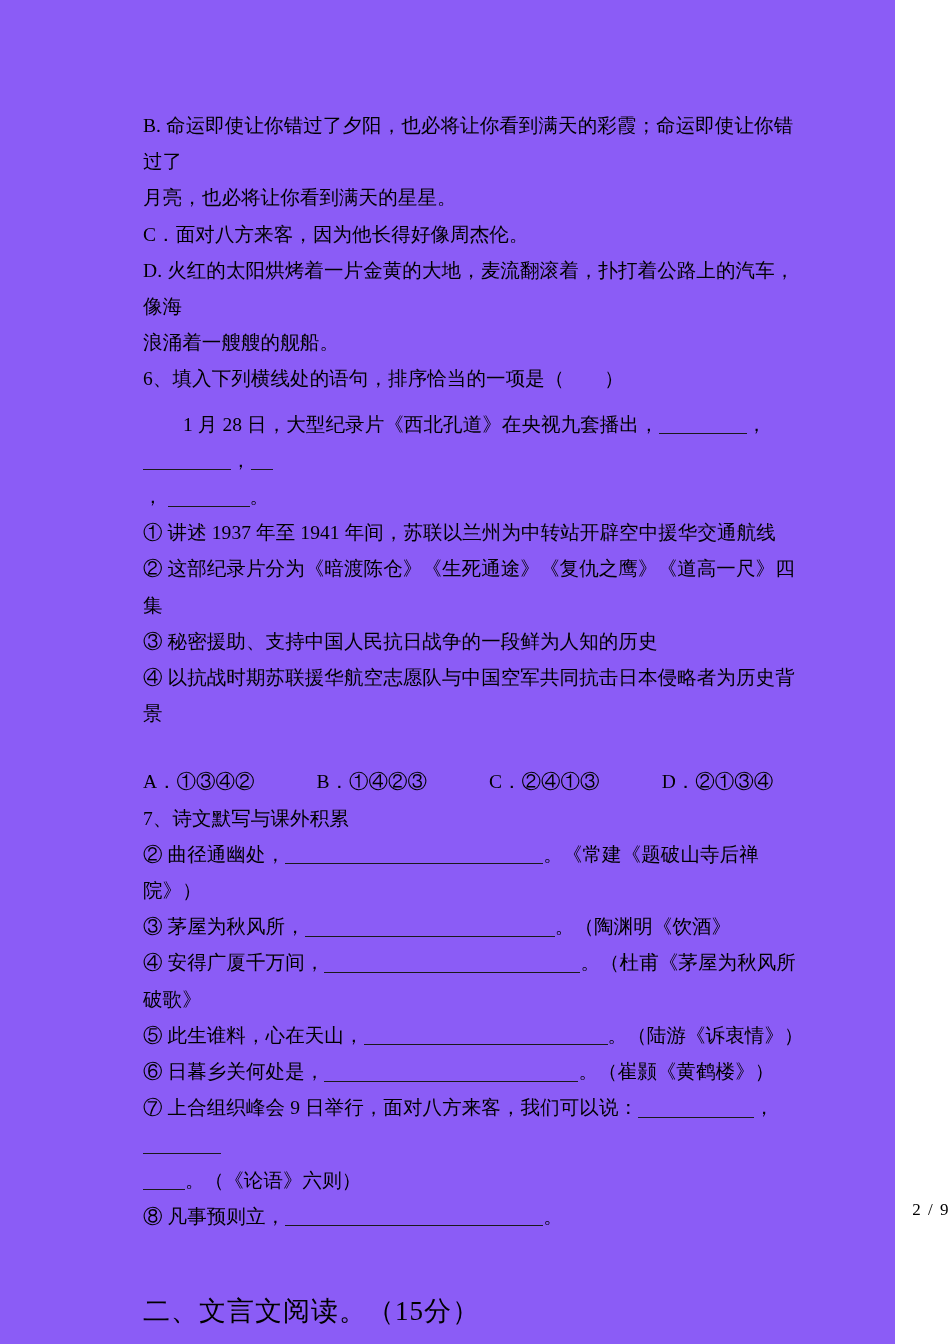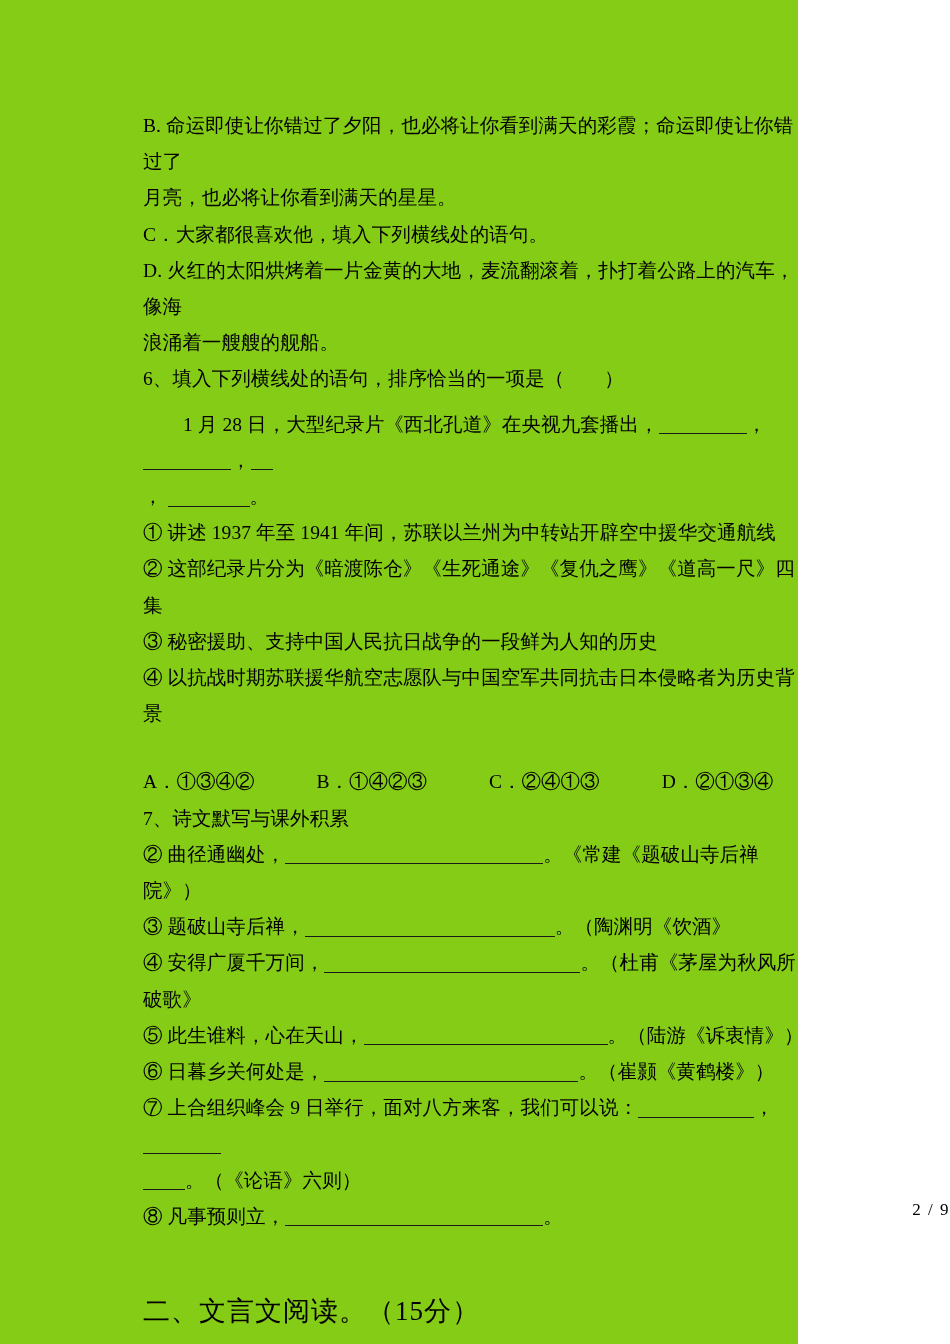--- a/index.html
+++ b/index.html
@@ -11,23 +11,23 @@
     width: 950px;
     height: 1344px;
     position: relative;
     font-family: "Liberation Serif", "DejaVu Serif", serif;
     color: #000000;
     overflow: hidden;
   }
   .page {
     position: absolute;
     left: 0; top: 0;
-    width: 798px;
+    width: 895px;
     height: 1344px;
-    background: #84cc16;
+    background: #8b5cf6;
   }
   .body-col {
     position: absolute;
     left: 143px;
     top: 108px;
     width: 668px;
   }
   .ln {
     font-size: 19.5px;
     line-height: 36.2px;
@@ -85,21 +85,21 @@
 </head>
 <body>
 
 <div class="page">
 
   <div class="body-col">
 
     <div>
       <div class="ln">B. 命运即使让你错过了夕阳，也必将让你看到满天的彩霞；命运即使让你错过了</div>
       <div class="ln">月亮，也必将让你看到满天的星星。</div>
-      <div class="ln">C．大家都很喜欢他，填入下列横线处的语句。</div>
+      <div class="ln">C．面对八方来客，因为他长得好像周杰伦。</div>
       <div class="ln">D. 火红的太阳烘烤着一片金黄的大地，麦流翻滚着，扑打着公路上的汽车，像海</div>
       <div class="ln">浪涌着一艘艘的舰船。</div>
     </div>
 
     <div>
       <div class="ln tight">6、填入下列横线处的语句，排序恰当的一项是（        ）</div>
 
       <div class="ln indent2"><span>1 月 28 日，大型纪录片《西北孔道》在央视九套播出，</span><span class="blank" style="width:88px"></span><span>，</span><span class="blank" style="width:88px"></span><span>，</span><span class="blank" style="width:22px"></span></div>
 
       <div class="ln"><span>，</span> <span class="blank" style="width:82px"></span><span>。</span></div>
@@ -112,21 +112,21 @@
       <div class="opt-row"><span>A．①③④②</span><span style="display:inline-block;width:62px"></span><span>B．①④②③</span><span style="display:inline-block;width:62px"></span><span>C．②④①③</span><span style="display:inline-block;width:62px"></span><span>D．②①③④</span></div>
     </div>
 
     <div>
       <div class="ln">7、诗文默写与课外积累</div>
 
 
       <div class="ln"><span>② 曲径通幽处，</span><span class="blank" style="width:258px"></span><span>。《常建《题破山寺后禅</span></div>
       <div class="ln">院》）</div>
 
-      <div class="ln"><span>③ 题破山寺后禅，</span><span class="blank" style="width:250px"></span><span>。（陶渊明《饮酒》</span></div>
+      <div class="ln"><span>③ 茅屋为秋风所，</span><span class="blank" style="width:250px"></span><span>。（陶渊明《饮酒》</span></div>
 
       <div class="ln"><span>④ 安得广厦千万间，</span><span class="blank" style="width:256px"></span><span>。（杜甫《茅屋为秋风所</span></div>
       <div class="ln">破歌》</div>
 
       <div class="ln"><span>⑤ 此生谁料，心在天山，</span><span class="blank" style="width:244px"></span><span>。（陆游《诉衷情》）</span></div>
 
       <div class="ln"><span>⑥ 日暮乡关何处是，</span><span class="blank" style="width:254px"></span><span>。（崔颢《黄鹤楼》）</span></div>
 
       <div class="ln"><span>⑦ 上合组织峰会 9 日举行，面对八方来客，我们可以说：</span><span class="blank" style="width:116px"></span><span>，</span><span class="blank" style="width:78px"></span></div>
       <div class="ln"><span class="blank" style="width:42px"></span><span>。（《论语》六则）</span></div>

